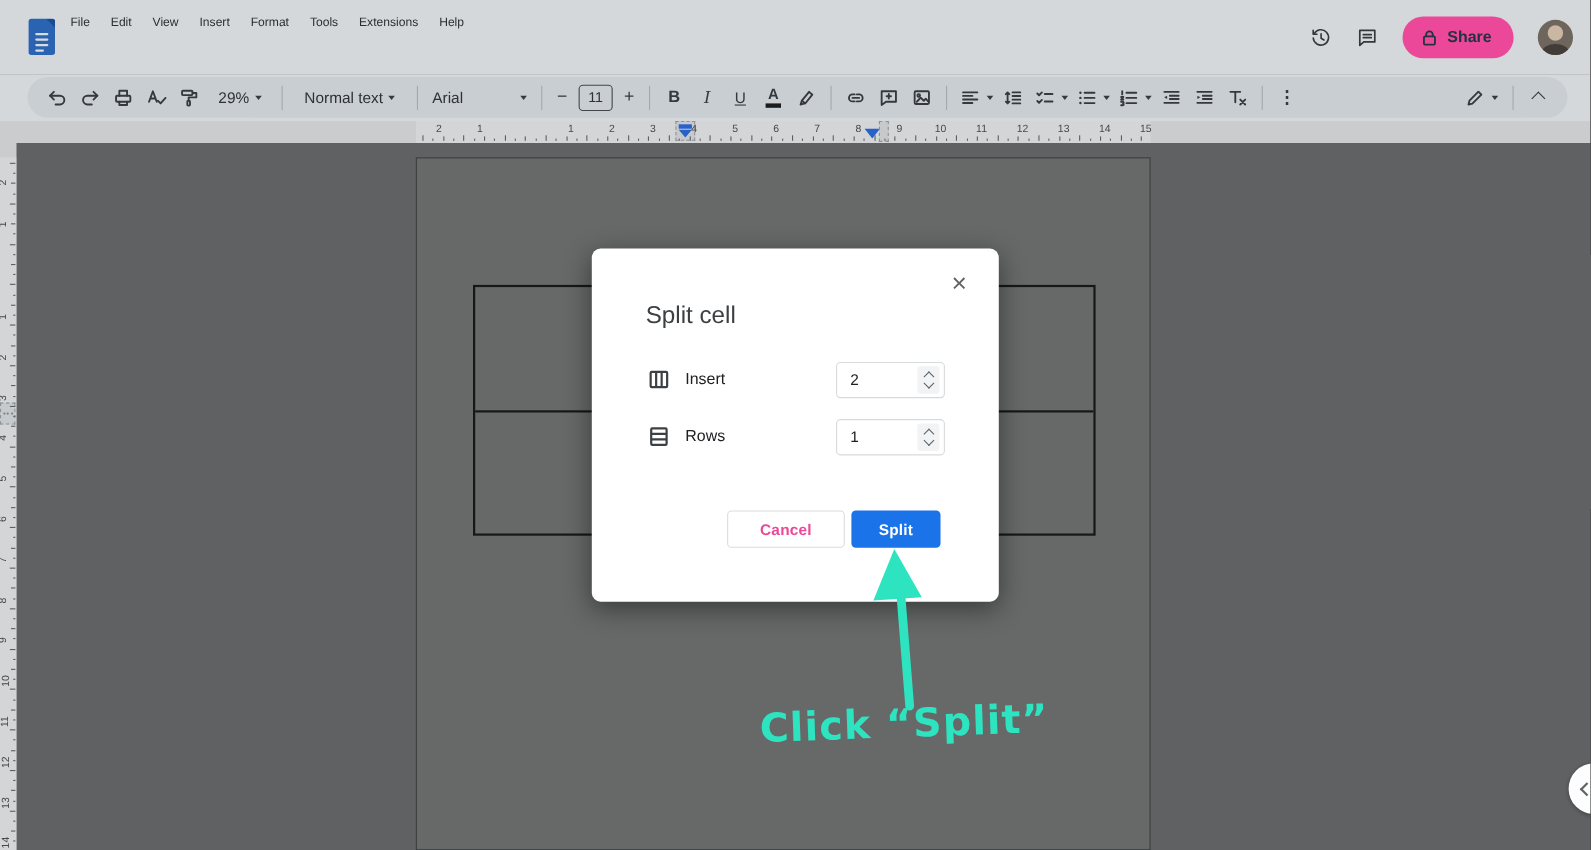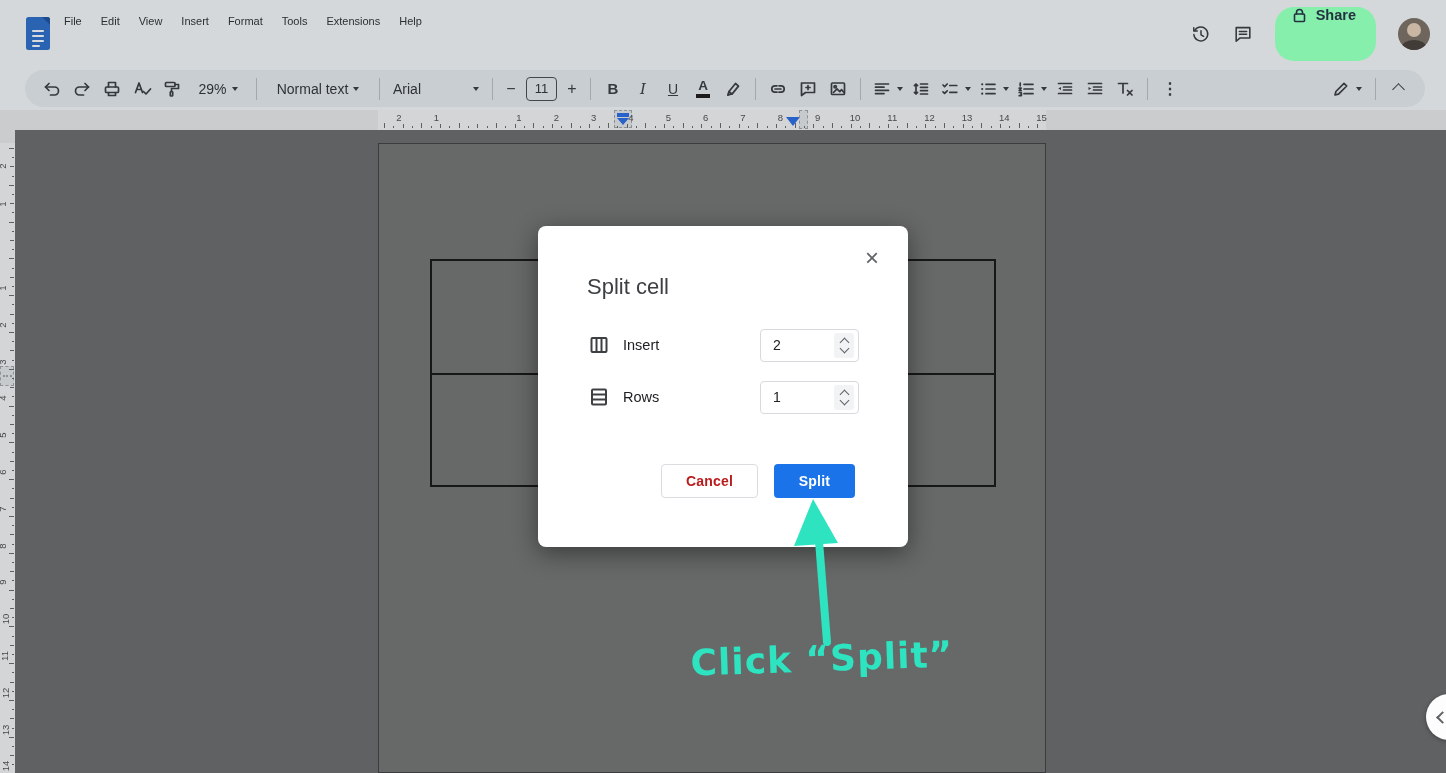--- a/index.html
+++ b/index.html
@@ -12,21 +12,21 @@
   .docs-logo .fold{position:absolute;right:0;top:0;width:8px;height:8px;background:#1c4c8f;border-radius:0 2.5px 0 0;clip-path:polygon(0 0,100% 100%,100% 0);}
   .docs-logo .ln{position:absolute;left:6px;height:2.4px;background:#d9dcdf;border-radius:1px;}
   .title-block{position:absolute;left:64px;top:10px;}
   .doc-title{font-size:18px;color:#26292b;letter-spacing:.1px;}
   .title-row{display:flex;align-items:center;gap:14px;height:24px;}
   .hdr-ic{width:20px;height:20px;color:#34383b;display:flex;align-items:center;justify-content:center;}
   .star-g{font-size:17px;color:#34383b;line-height:1;}
   .menus{display:flex;gap:3px;margin-top:3px;margin-left:-8px;}
   .menu-item{font-size:11px;color:#2b2f32;padding:2px 8px;border-radius:4px;}
   .hdr-right{position:absolute;right:16px;top:0;height:68px;display:flex;align-items:center;gap:22px;}
-  .share-btn{height:54px;border-radius:19px;background:#86efac;display:flex;align-items:flex-start;gap:8px;padding:0 20px 0 16px;}
+  .share-btn{height:38px;border-radius:19px;background:#ec4899;display:flex;align-items:center;gap:8px;padding:0 20px 0 16px;}
   .share-btn span{font-size:14.5px;font-weight:bold;color:#233140;}
   .avatar{width:32px;height:32px;border-radius:50%;background:#6e655c;position:relative;overflow:hidden;}
   .avatar .head{position:absolute;left:9px;top:5px;width:14px;height:14px;border-radius:50%;background:#c9b7a4;}
   .avatar .torso{position:absolute;left:4px;bottom:-4px;width:24px;height:14px;border-radius:50% 50% 0 0;background:#413c37;}
   
   .toolbar-row{position:absolute;left:0;top:68px;width:100%;height:42px;background:#d5d8da;}
   .toolbar{position:absolute;left:25px;top:2px;width:1400px;height:37px;background:#c9ced3;border-radius:18.5px;
            display:flex;align-items:center;padding:0 12px;box-sizing:border-box;color:#35393c;}
   .ti{min-width:30px;height:28px;display:flex;align-items:center;justify-content:center;border-radius:4px;flex:0 0 auto;}
   .ti svg{stroke:#35393c;fill:none;stroke-width:1.7;stroke-linecap:round;stroke-linejoin:round;}
@@ -77,21 +77,21 @@
   .dlg-ic{width:20px;height:20px;margin-left:2px;}
   .dlg-ic svg{stroke:#3c4043;fill:none;stroke-width:2;stroke-linejoin:round;}
   .dlg-label{font-size:14.5px;color:#202124;margin-left:14px;flex:1;}
   .spin-input{width:99px;height:33px;border:1px solid #d7dadd;border-radius:4px;display:flex;align-items:center;box-sizing:border-box;background:#fff;}
   .spin-input input{border:none;outline:none;background:transparent;width:55px;padding-left:12px;font-size:14px;color:#202124;font-family:"Liberation Sans",sans-serif;}
   .stepper{width:20px;height:25px;margin-left:auto;margin-right:4px;background:#f1f3f4;border-radius:3px;
            display:flex;flex-direction:column;align-items:center;justify-content:center;gap:3px;}
   .dlg-buttons{position:absolute;left:0;top:238px;width:100%;height:34px;}
   .btn{position:absolute;height:34px;border-radius:4px;display:flex;align-items:center;justify-content:center;
        font-size:14px;font-weight:bold;letter-spacing:.2px;box-sizing:border-box;font-family:"Liberation Sans",sans-serif;}
-  .btn-cancel{left:123px;width:97px;background:#fff;border:1px solid #dadce0;color:#b91c1c;}
+  .btn-cancel{left:123px;width:107px;background:#fff;border:1px solid #dadce0;color:#ec4899;}
   .btn-split{left:236px;width:81px;background:#1a73e8;border:none;color:#fff;}
   
   .anno-layer{position:absolute;inset:0;z-index:20;pointer-events:none;}
   .anno-text{position:absolute;left:642px;top:638px;width:360px;text-align:center;
              font-family:"DejaVu Sans",sans-serif;font-weight:bold;font-size:36px;color:#2de3c0;
              transform:rotate(-2deg);letter-spacing:1px;}
   
   .side-toggle{position:absolute;left:1426px;top:694px;width:46px;height:46px;border-radius:50%;background:#fdfdfd;
                box-shadow:0 1px 4px rgba(0,0,0,.35);z-index:30;display:flex;align-items:center;}
   .side-toggle .chevl{width:7px;height:7px;border-right:2px solid #5f6368;border-bottom:2px solid #5f6368;

